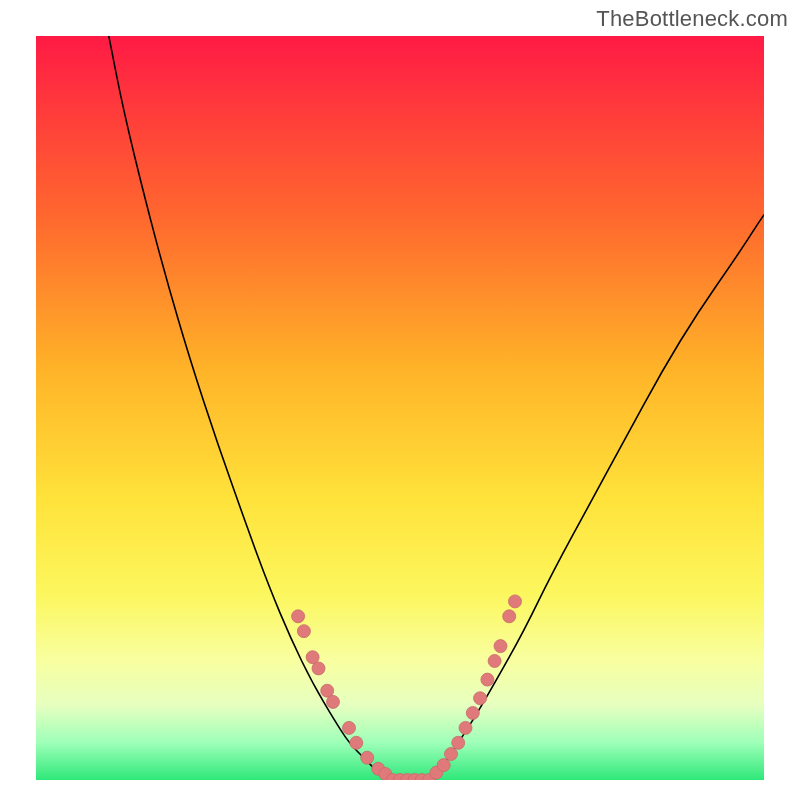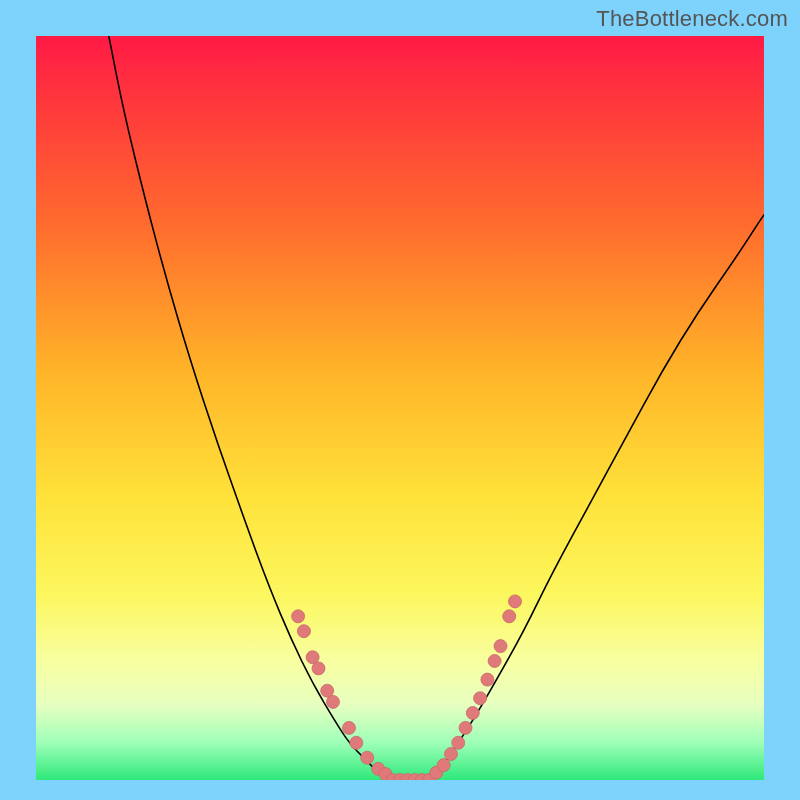--- a/index.html
+++ b/index.html
@@ -8,21 +8,21 @@
     width: 800px;
     height: 800px;
     overflow: hidden;
     background: #000;
     font-family: Arial, Helvetica, sans-serif;
   }
   .frame {
     position: relative;
     width: 800px;
     height: 800px;
-    background: #7dd3fc;
+    background: #ffffff;
   }
   .watermark {
     position: absolute;
     top: 6px;
     right: 12px;
     color: #555;
     font-size: 22px;
     font-weight: 500;
     letter-spacing: 0.2px;
     user-select: none;

